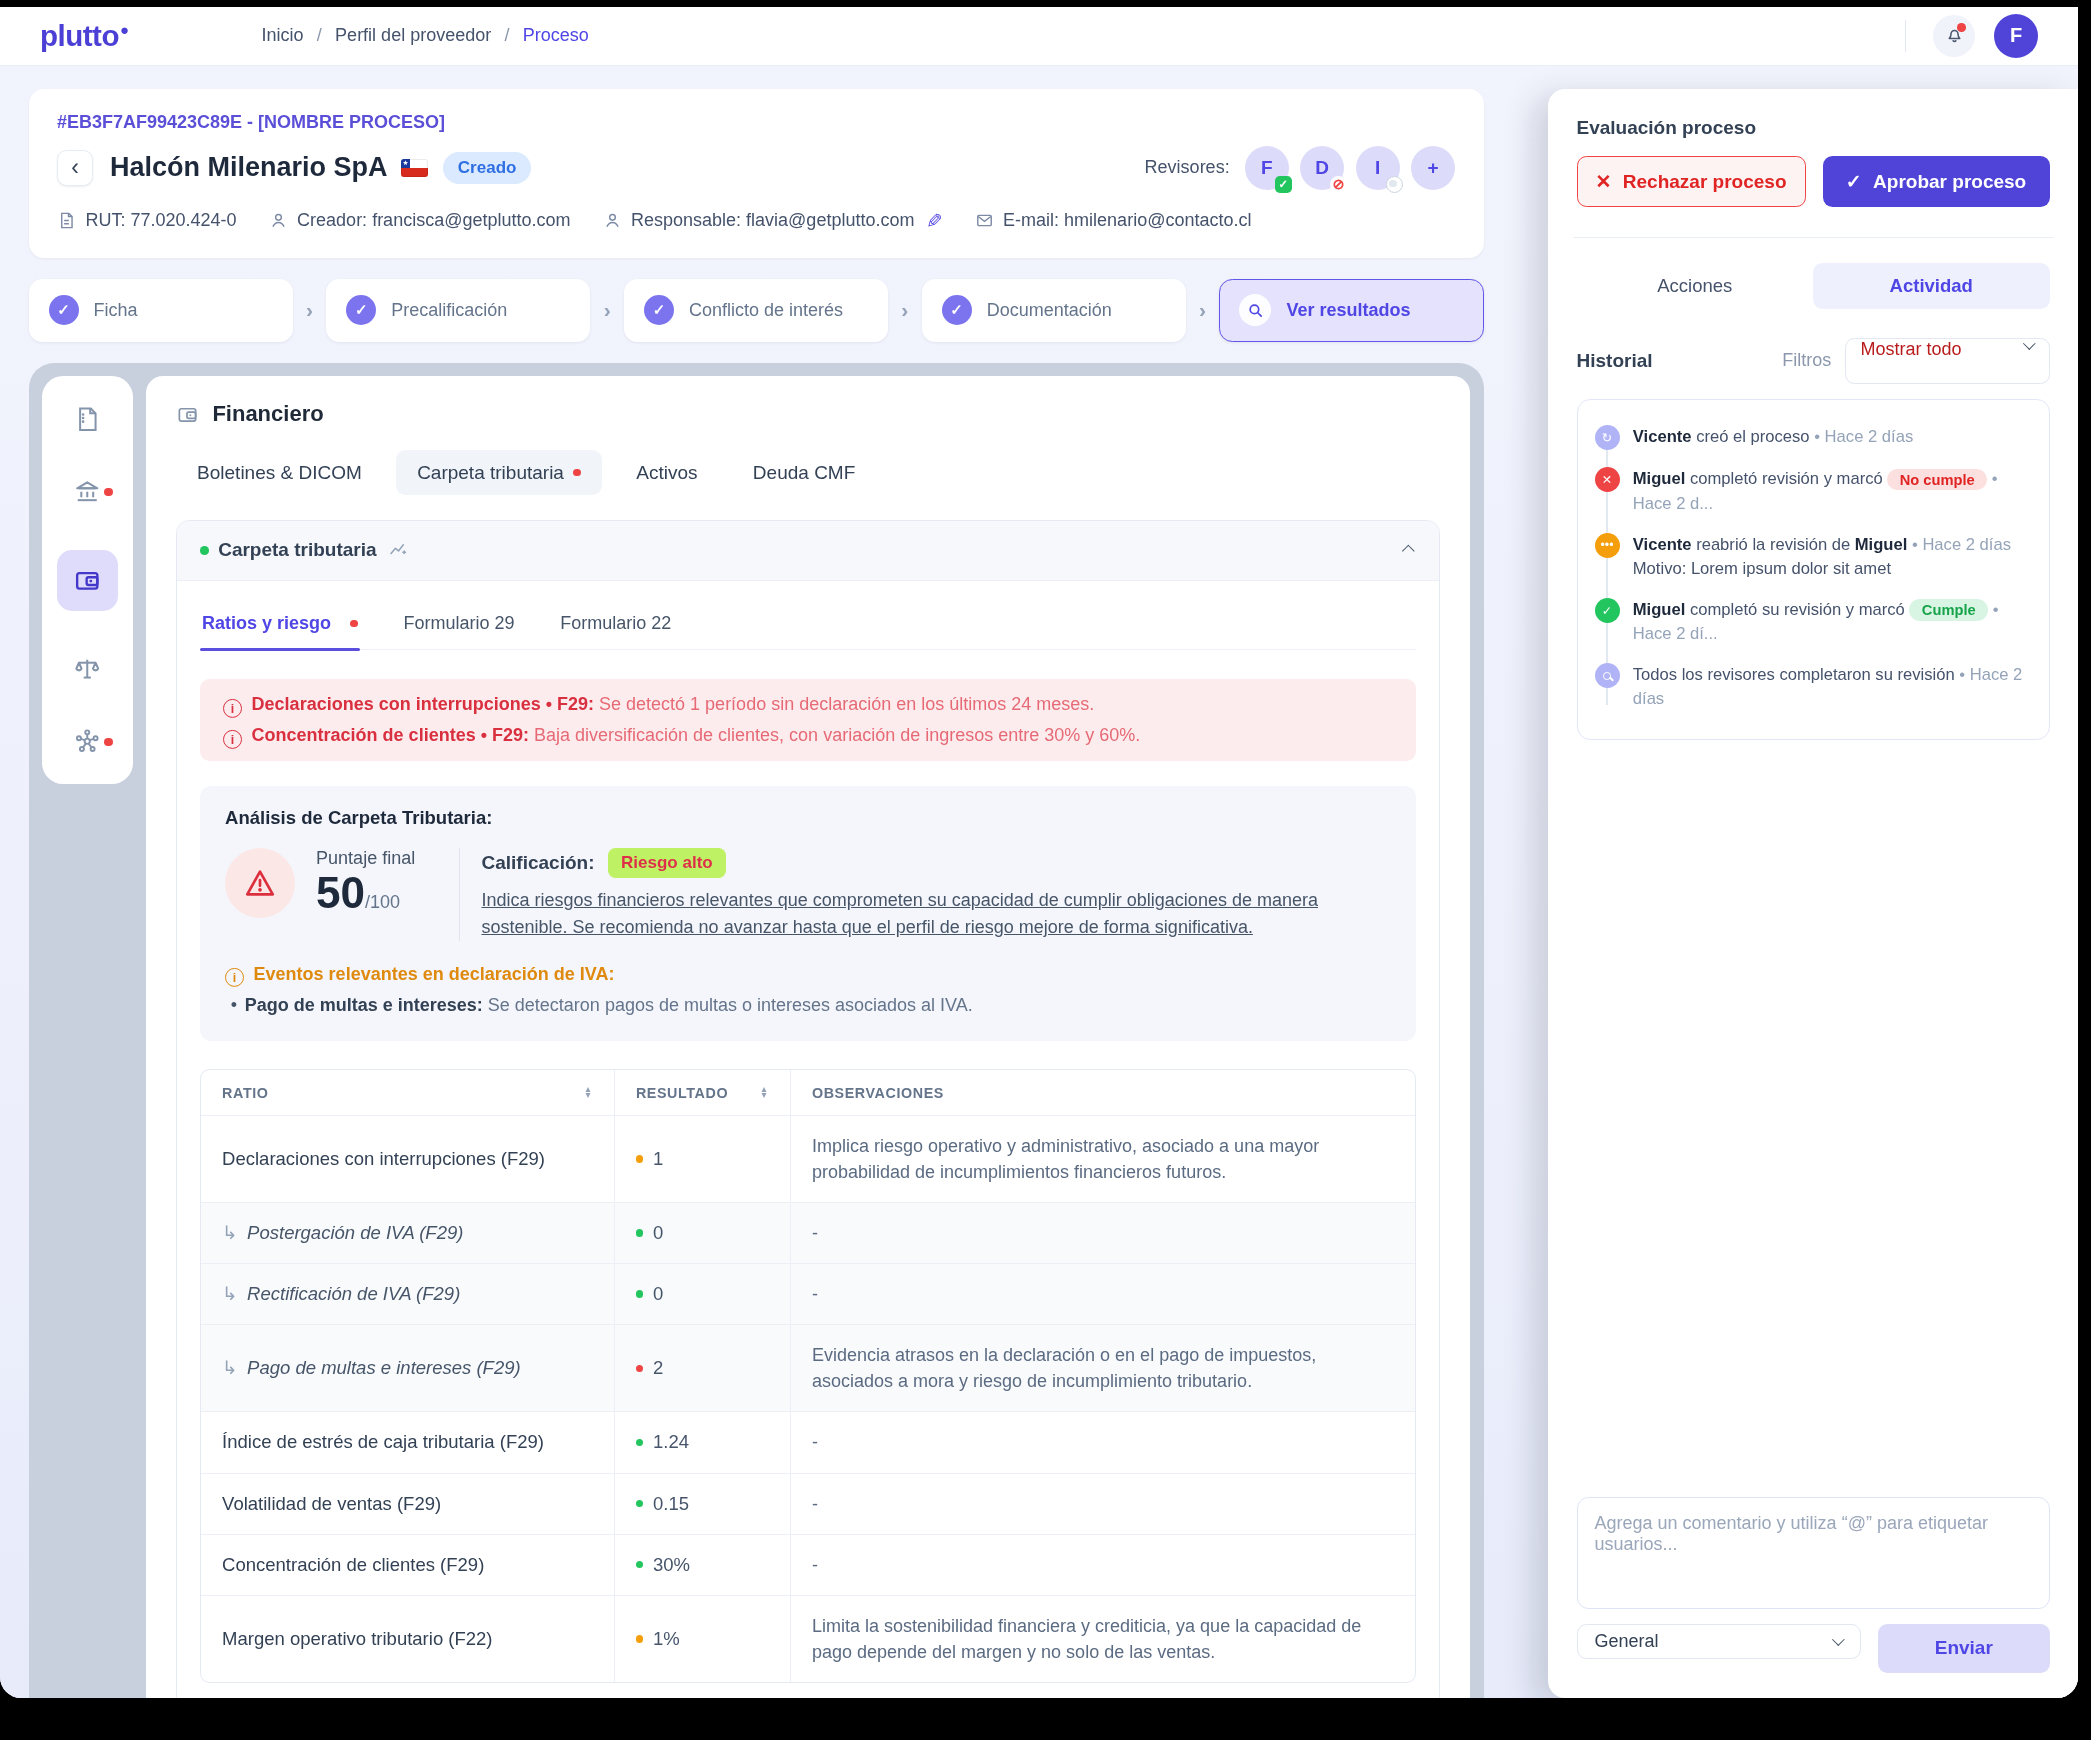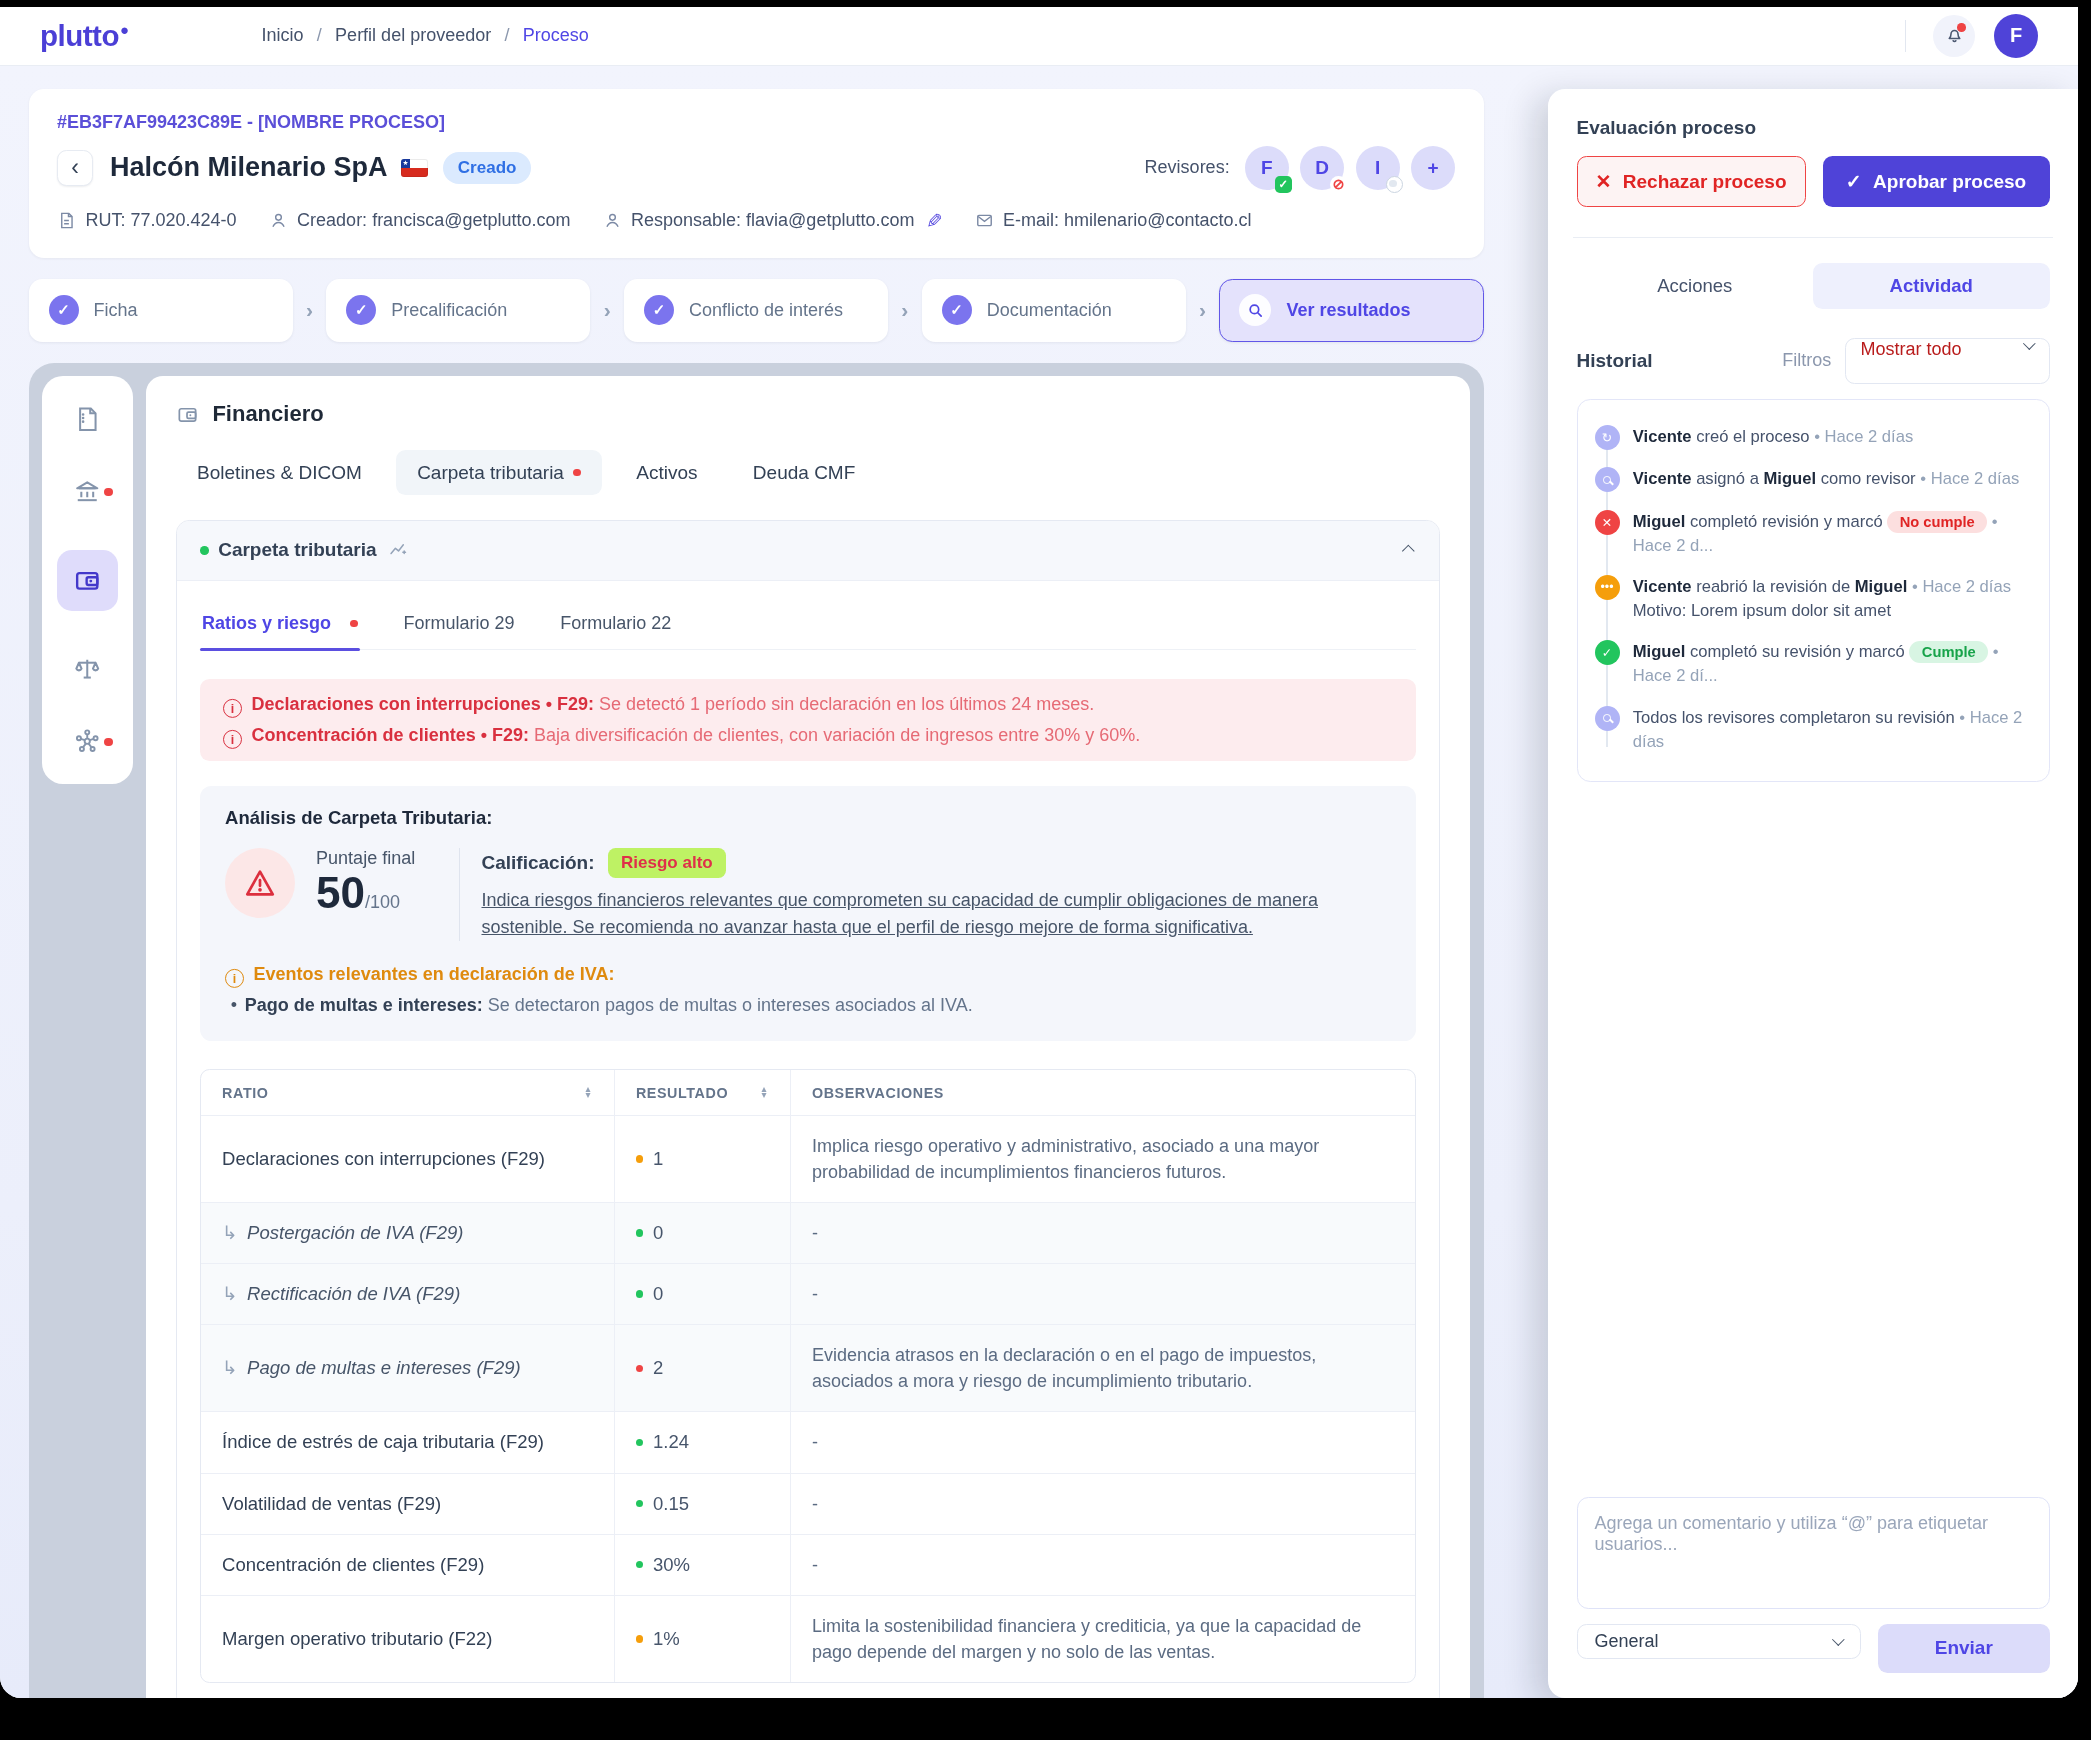--- a/index.html
+++ b/index.html
@@ -107,21 +107,21 @@
   .score-block { min-width:122px; }
   .score-label { color:#475569; font-size:18px; }
   .score-value { font-size:44px; font-weight:800; color:#1e293b; line-height:1.1; }
   .score-total { font-size:18px; font-weight:400; color:#64748b; }
   .v-div { width:1.4px; align-self:stretch; background:#dfe4ee; }
   .rating-block { flex:1; }
   .rating-line { display:flex; align-items:center; gap:13.3px; }
   .rating-label { font-size:19px; font-weight:700; color:#334155; }
   .rating-badge { background:#bef264; color:#df3049; font-size:17px; font-weight:600; padding:4.8px 13.3px; border-radius:7.6px; }
   .rating-desc { margin-top:9.5px; color:#475569; font-size:18px; line-height:1.5;text-decoration:underline; }
-  .events-title { margin-top:23px; display:flex; align-items:flex-end; gap:9.5px; color:#df8a0e; font-size:18px; font-weight:600; }
+  .events-title { margin-top:23px; display:flex; align-items:center; gap:9.5px; color:#df8a0e; font-size:18px; font-weight:600; }
   .events-title .info-icon { color:#df8a0e; }
   .event-line { margin-top:9.5px; margin-left:5.7px; font-size:18px; color:#64748b; }
   .event-line .bullet { color:#475569; margin-right:7.6px; }
   .event-line b { color:#334155; }
 
   
   .ratio-table { margin-top:28.5px; border:1.4px solid #e5e9f2; border-radius:9.5px; overflow:hidden; }
   .t-row { display:grid; grid-template-columns:34% 14.5% 51.5%; }
   .t-row + .t-row { border-top:1.4px solid #eceff6; }
   .t-cell { padding:17px 21px; font-size:18.5px; color:#334155; display:flex; align-items:center; }
@@ -586,26 +586,20 @@
         </div>
       </div>
 
       <div class="timeline-card">
         <div class="timeline">
           <div class="tl-row">
             <span class="tl-icon lav">↻</span>
             <span class="tl-text"><b>Vicente</b><span> creó el proceso </span><span class="tl-time">• Hace 2 días</span></span>
           </div>
           <div class="tl-row">
-            <span class="tl-icon lav">
-                <span class="mini-mag"></span>
-              </span>
-            <span class="tl-text"><b>Vicente</b><span> asignó a </span><b>Miguel</b><span> como revisor </span><span class="tl-time">• Hace 2 días</span></span>
-          </div>
-          <div class="tl-row">
             <span class="tl-icon red">✕</span>
             <span class="tl-text"><b>Miguel</b><span> completó revisión y marcó </span><span class="tl-badge fail">No cumple</span> <span class="tl-time">• Hace 2 d...</span></span>
           </div>
           <div class="tl-row">
             <span class="tl-icon orange">•••</span>
             <span class="tl-text"><b>Vicente</b><span> reabrió la revisión de </span><b>Miguel</b><span> </span><span class="tl-time">• Hace 2 días</span><span class="tl-line2">Motivo: Lorem ipsum dolor sit amet</span></span>
           </div>
           <div class="tl-row">
             <span class="tl-icon green">✓</span>
             <span class="tl-text"><b>Miguel</b><span> completó su revisión y marcó </span><span class="tl-badge pass">Cumple</span> <span class="tl-time">• Hace 2 dí...</span></span>

